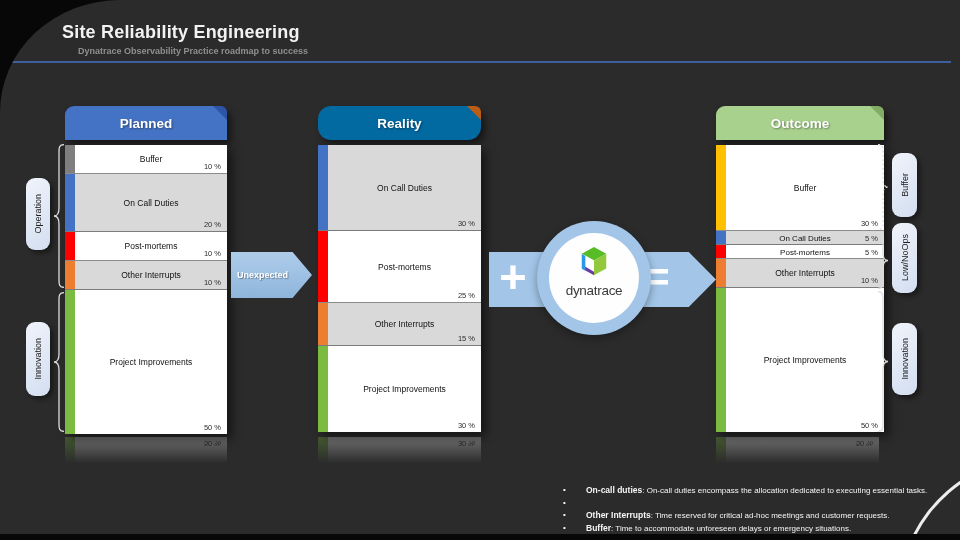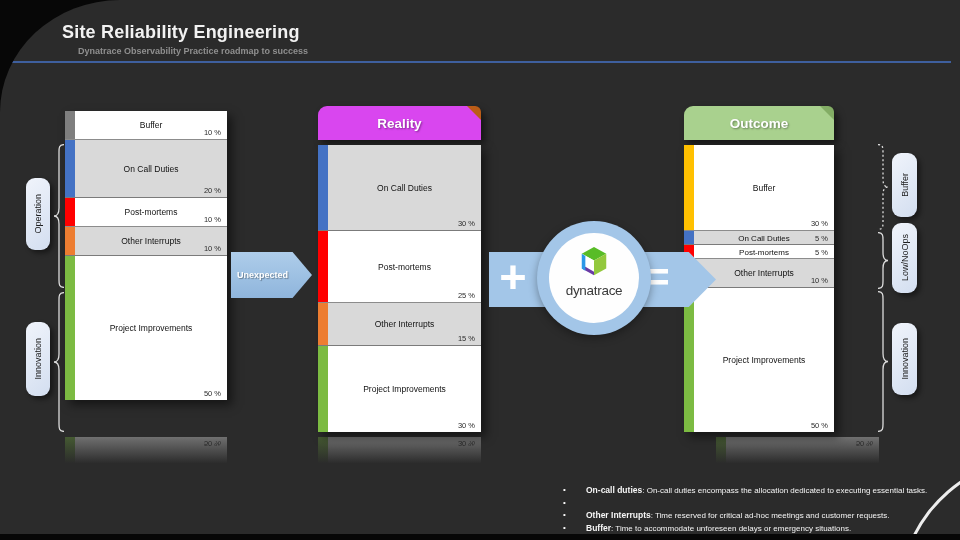--- a/index.html
+++ b/index.html
@@ -67,20 +67,24 @@
 </head>
 <body>
 
 <div id="slide">
 
   <div class="title">Site Reliability Engineering</div>
   <div class="subtitle">Dynatrace Observability Practice roadmap to success</div>
   <div class="divider"></div>
 
   <div class="column" style="left:65px;width:162px;">
+    <div class="col-header" style="background: rgb(68, 114, 196);">
+      <span class="fold" style="background: rgb(46, 85, 165);"></span>
+      <span class="col-title">Planned</span>
+    </div>
     <div class="col-rows">
         <div class="seg-row" style="height: 29px; background: rgb(255, 255, 255); border-bottom: 1px solid rgba(45, 45, 45, 0.55);">
           <div class="seg-edge" style="background: rgb(127, 127, 127);"></div>
           <div class="seg-label">Buffer</div>
           <div class="seg-pct">10 %</div>
         </div>
         <div class="seg-row" style="height: 58px; background: rgb(217, 217, 217); border-bottom: 1px solid rgba(45, 45, 45, 0.55);">
           <div class="seg-edge" style="background: rgb(68, 114, 196);"></div>
           <div class="seg-label">On Call Duties</div>
           <div class="seg-pct">20 %</div>
@@ -96,21 +100,21 @@
           <div class="seg-pct">10 %</div>
         </div>
         <div class="seg-row" style="height: 144px; background: rgb(255, 255, 255);">
           <div class="seg-edge" style="background: rgb(124, 187, 66);"></div>
           <div class="seg-label">Project Improvements</div>
           <div class="seg-pct">50 %</div>
         </div>
       </div>
   </div>
   <div class="column" style="left:318px;width:163px;">
-    <div class="col-header" style="background: #d946ef;">
+    <div class="col-header" style="background: #0369a1; border-radius: 13px;">
       <span class="fold" style="background: rgb(187, 93, 23);"></span>
       <span class="col-title">Reality</span>
     </div>
     <div class="col-rows">
         <div class="seg-row" style="height: 86px; background: rgb(217, 217, 217); border-bottom: 1px solid rgba(45, 45, 45, 0.55);">
           <div class="seg-edge" style="background: rgb(68, 114, 196);"></div>
           <div class="seg-label">On Call Duties</div>
           <div class="seg-pct">30 %</div>
         </div>
         <div class="seg-row" style="height: 72px; background: rgb(255, 255, 255); border-bottom: 1px solid rgba(45, 45, 45, 0.55);">
@@ -123,21 +127,21 @@
           <div class="seg-label">Other Interrupts</div>
           <div class="seg-pct">15 %</div>
         </div>
         <div class="seg-row" style="height: 86px; background: rgb(255, 255, 255);">
           <div class="seg-edge" style="background: rgb(124, 187, 66);"></div>
           <div class="seg-label">Project Improvements</div>
           <div class="seg-pct">30 %</div>
         </div>
       </div>
   </div>
-  <div class="column" style="left:684px;width:150px;">
+  <div class="column" style="left:716px;width:168px;">
     <div class="col-header" style="background: rgb(169, 209, 142);">
       <span class="fold" style="background: rgb(131, 173, 101);"></span>
       <span class="col-title">Outcome</span>
     </div>
     <div class="col-rows">
         <div class="seg-row" style="height: 86px; background: rgb(255, 255, 255); border-bottom: 1px solid rgba(45, 45, 45, 0.55);">
           <div class="seg-edge" style="background: rgb(255, 192, 0);"></div>
           <div class="seg-label">Buffer</div>
           <div class="seg-pct">30 %</div>
         </div>

